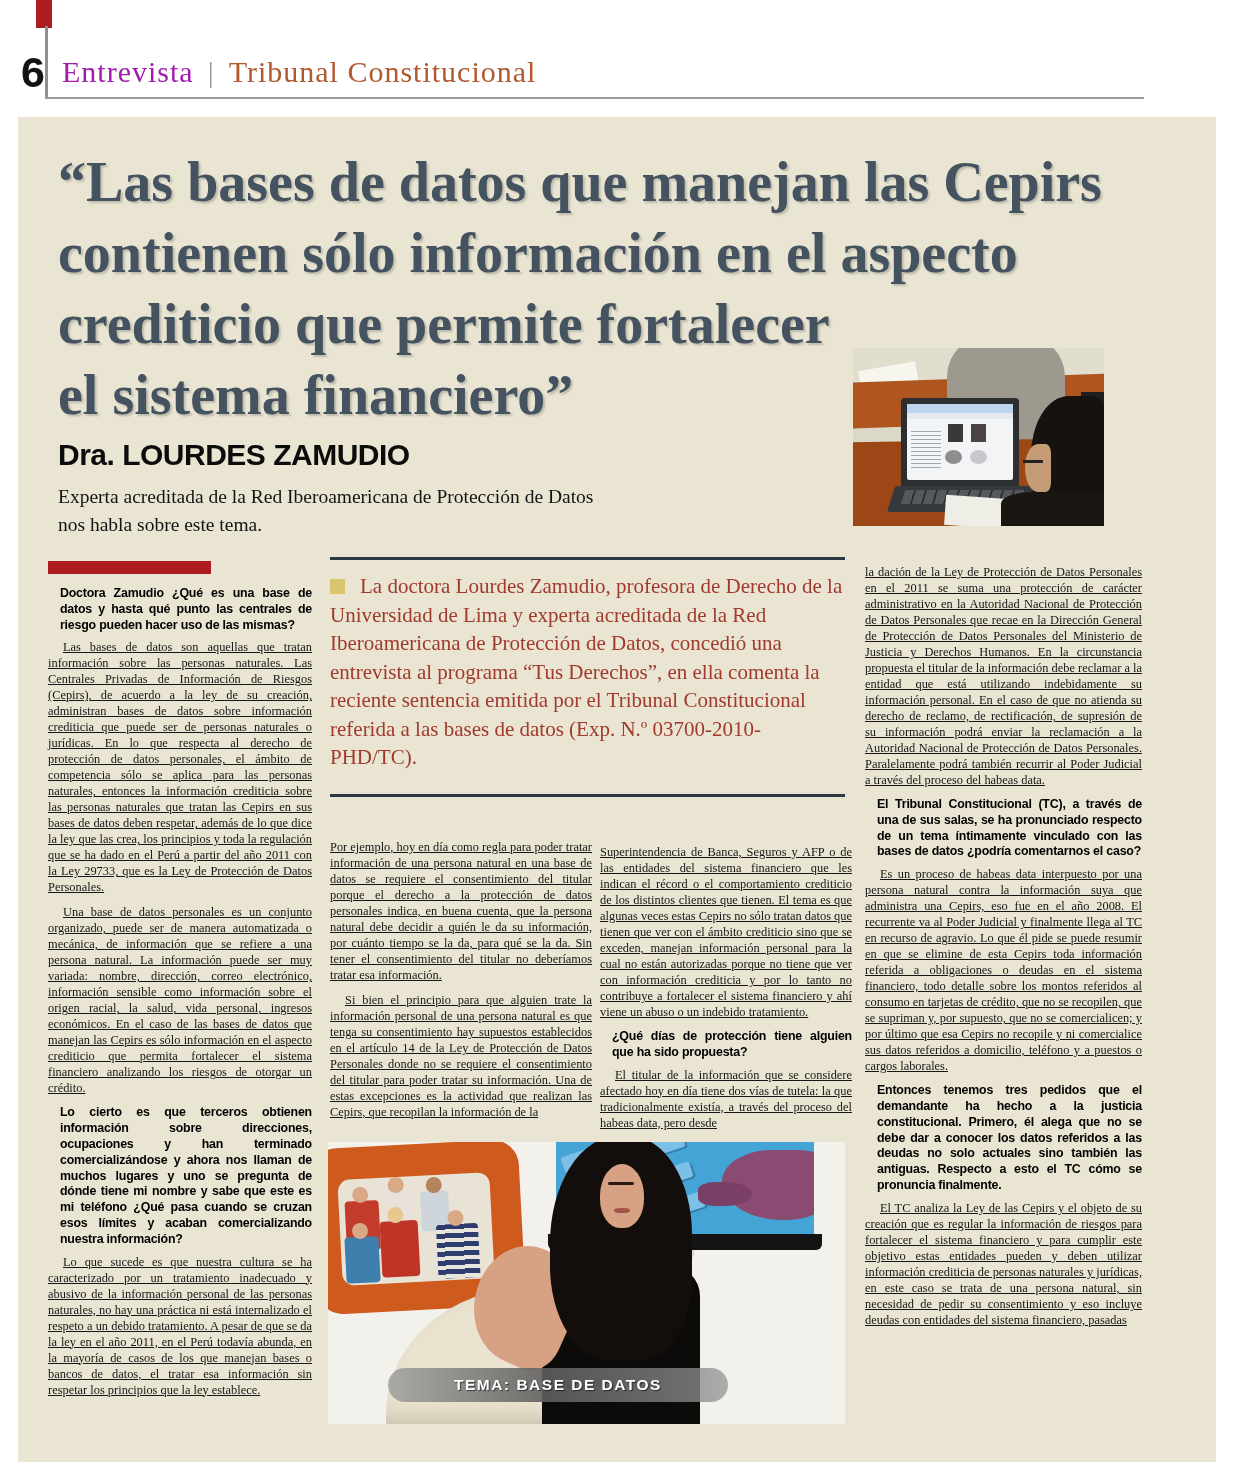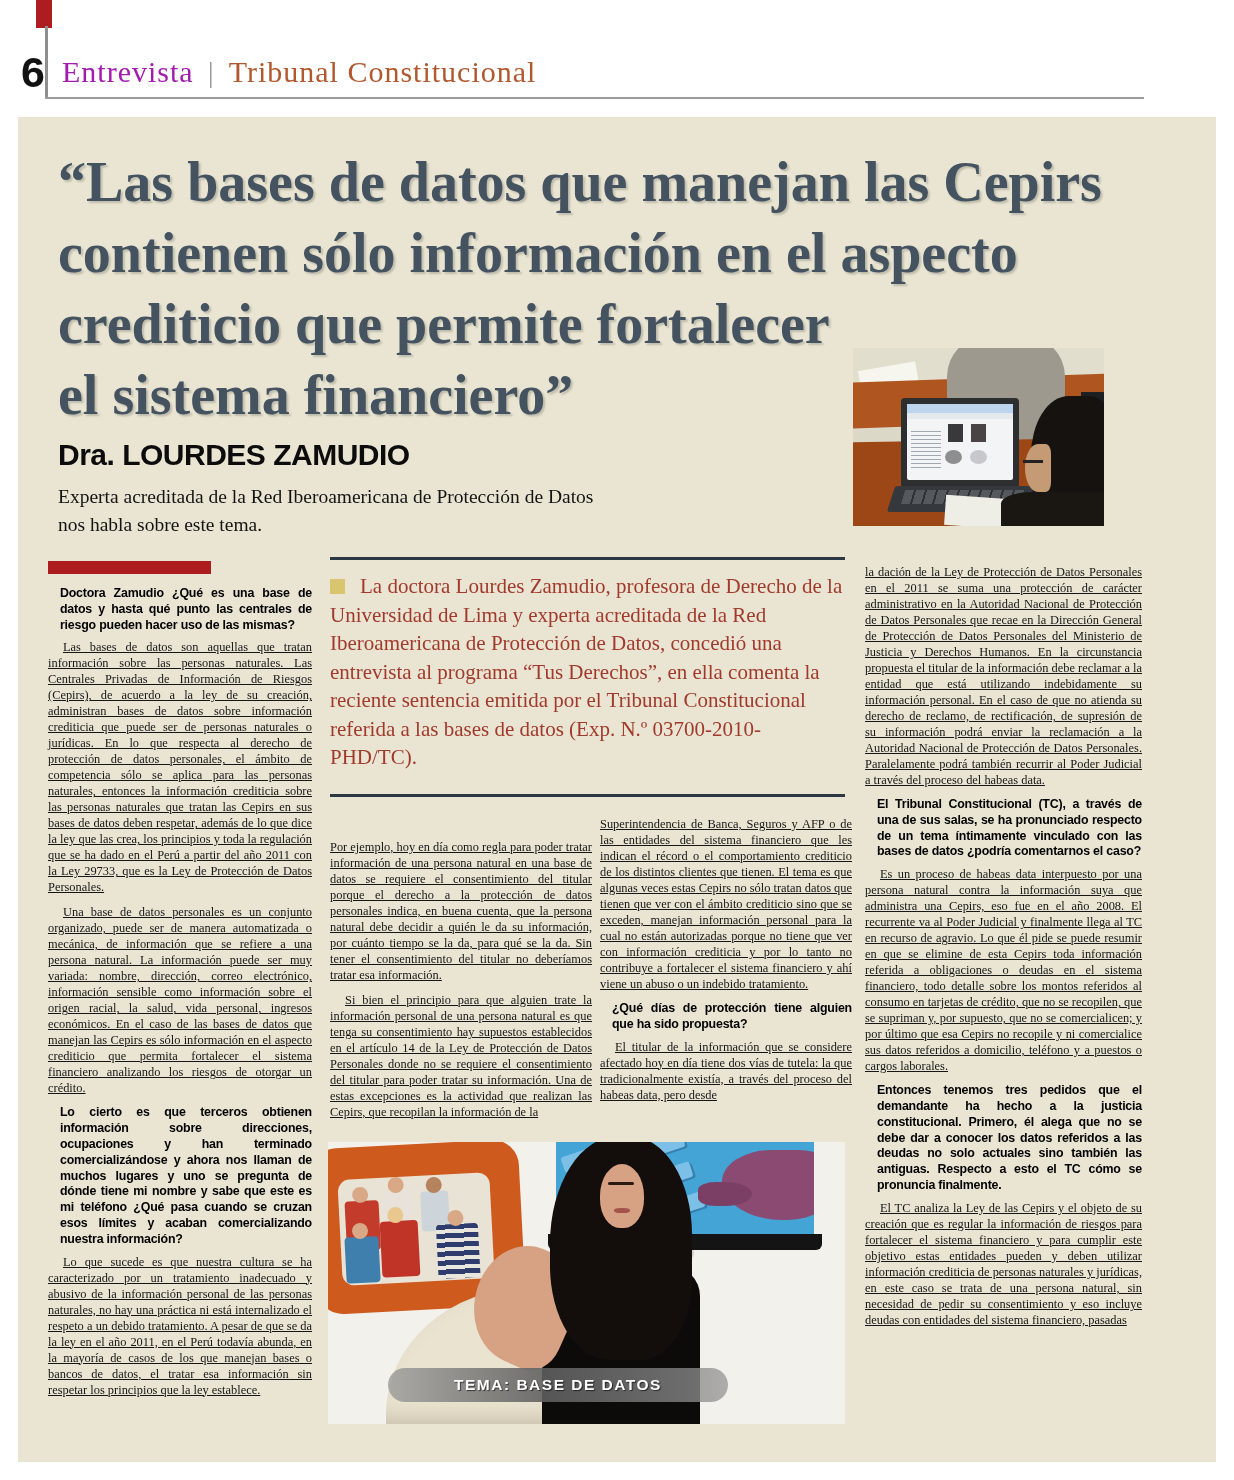--- a/index.html
+++ b/index.html
@@ -29,21 +29,21 @@
   .by-name{position:absolute;left:58px;top:438px;font-family:"Liberation Sans",sans-serif;
            font-weight:bold;font-size:30px;color:#0c0c0c;letter-spacing:-0.5px;}
   .by-desc{position:absolute;left:58px;top:483px;font-family:Liberation Serif, serif;
            font-size:19.5px;line-height:28px;color:#141414;}
 
   
   .red-bar{position:absolute;left:48px;top:561px;width:163px;height:13px;background:#ad1d20;}
   .col{position:absolute;}
   .col1{left:48px;top:586px;width:264px;}
   .col2{left:330px;top:816px;width:262px;margin-top:23px;}
-  .col3{left:600px;top:816px;width:252px;}
+  .col3{left:600px;top:844px;width:252px;}
   .col4{left:865px;top:564px;width:277px;}
   .a{font-size:12.4px;line-height:16px;text-align:justify;color:#161616;margin:0 0 9px 0;text-indent:15px;text-decoration:underline;}
   .q{font-family:"Liberation Sans",sans-serif;font-weight:bold;font-size:12.4px;line-height:15.8px;
      text-align:justify;color:#000;margin:8px 0 6px 12px;letter-spacing:-0.2px;}
   .q.first{margin-top:0;}
 
   
   .callout{position:absolute;left:330px;top:557px;width:515px;height:222px;
            border-top:3px solid #2c3944;border-bottom:3px solid #2c3944;padding-top:12px;}
   .callout-text{font-size:21px;line-height:28.5px;color:#a13a2d;text-align:left;}

